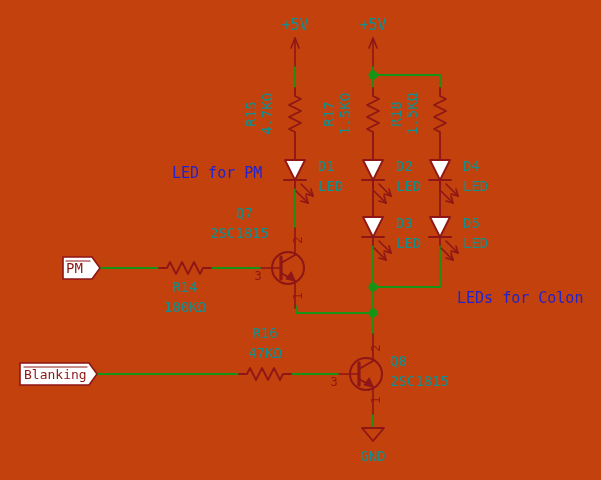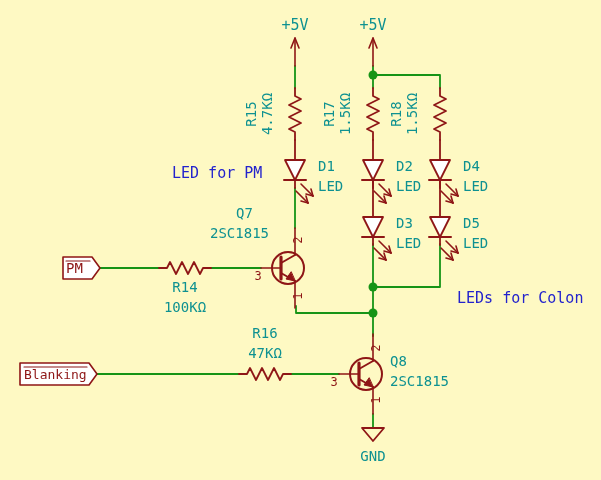--- a/index.html
+++ b/index.html
@@ -1,17 +1,17 @@
 <!DOCTYPE html>
 <html><head>
 <meta charset="utf-8">
 <title>Schematic</title>
 <style>
   html,body{margin:0;padding:0;background:#ffffff;}
-  .page{width:601px;height:480px;background:#fef9c3;overflow:hidden;}
+  .page{width:601px;height:480px;background:#c2410c;overflow:hidden;}
   svg{display:block;}
   svg text{font-family:"DejaVu Sans Mono", monospace;}
   .t-field{fill:#0E9191;font-size:14px;}
   .t-power{fill:#0E9191;font-size:15px;}
   .t-gnd{fill:#0E9191;font-size:14px;}
   .t-note-lg{fill:#2323CD;font-size:15px;}
   .t-pin{fill:#8E1616;font-size:12px;}
   .t-netlabel{fill:#8E1616;font-size:14px;}
   .t-netlabel-sm{fill:#8E1616;font-size:13px;}
 </style>

